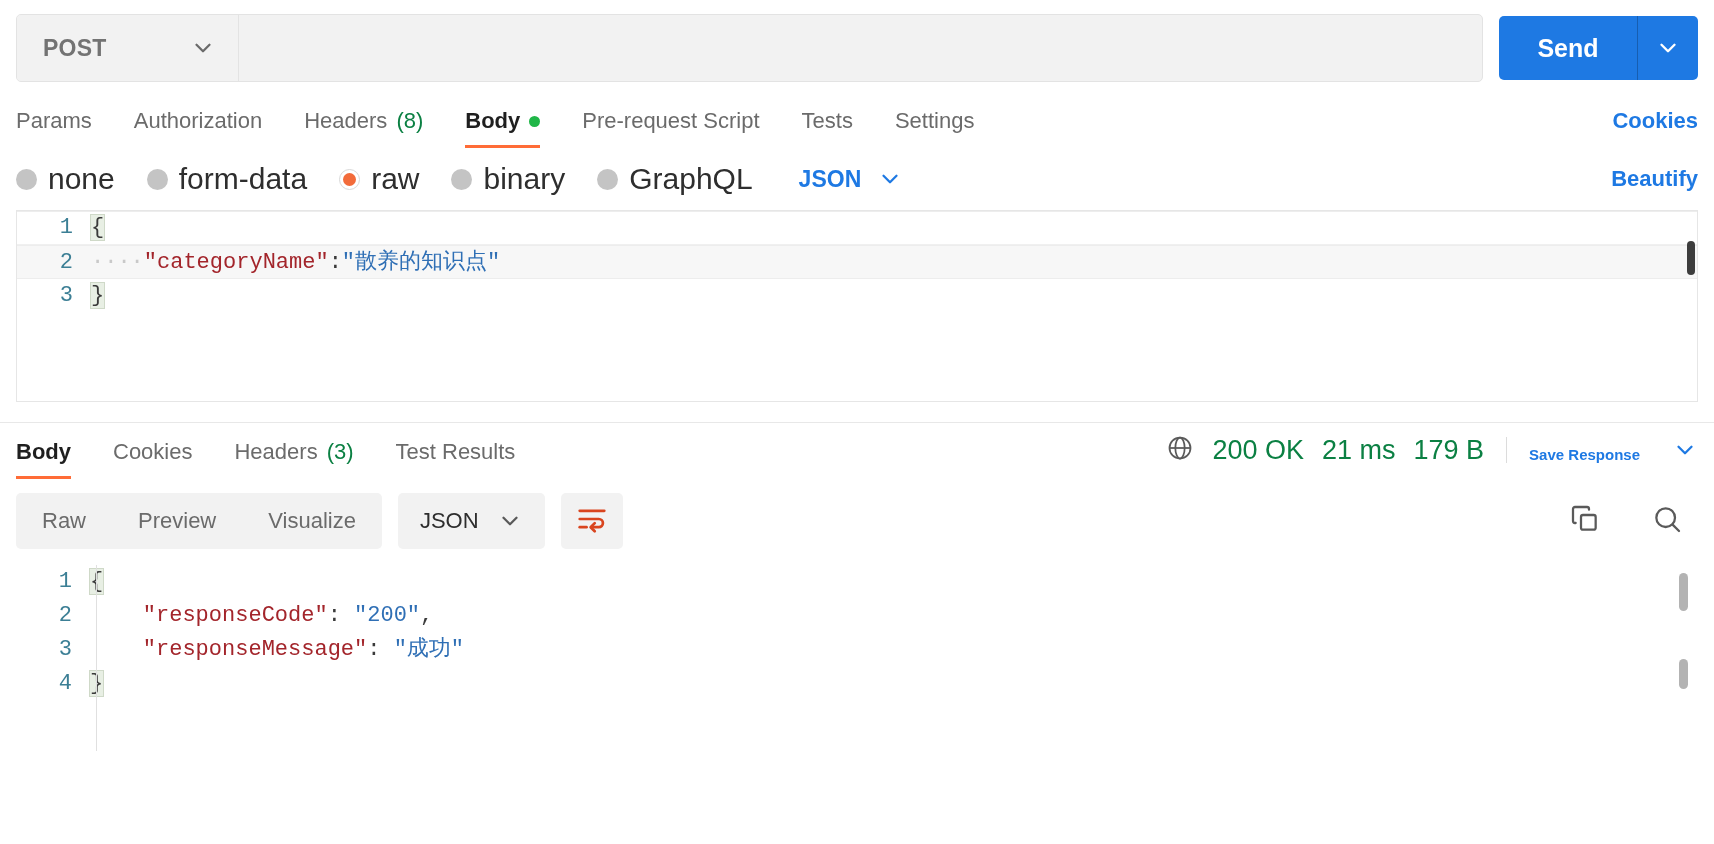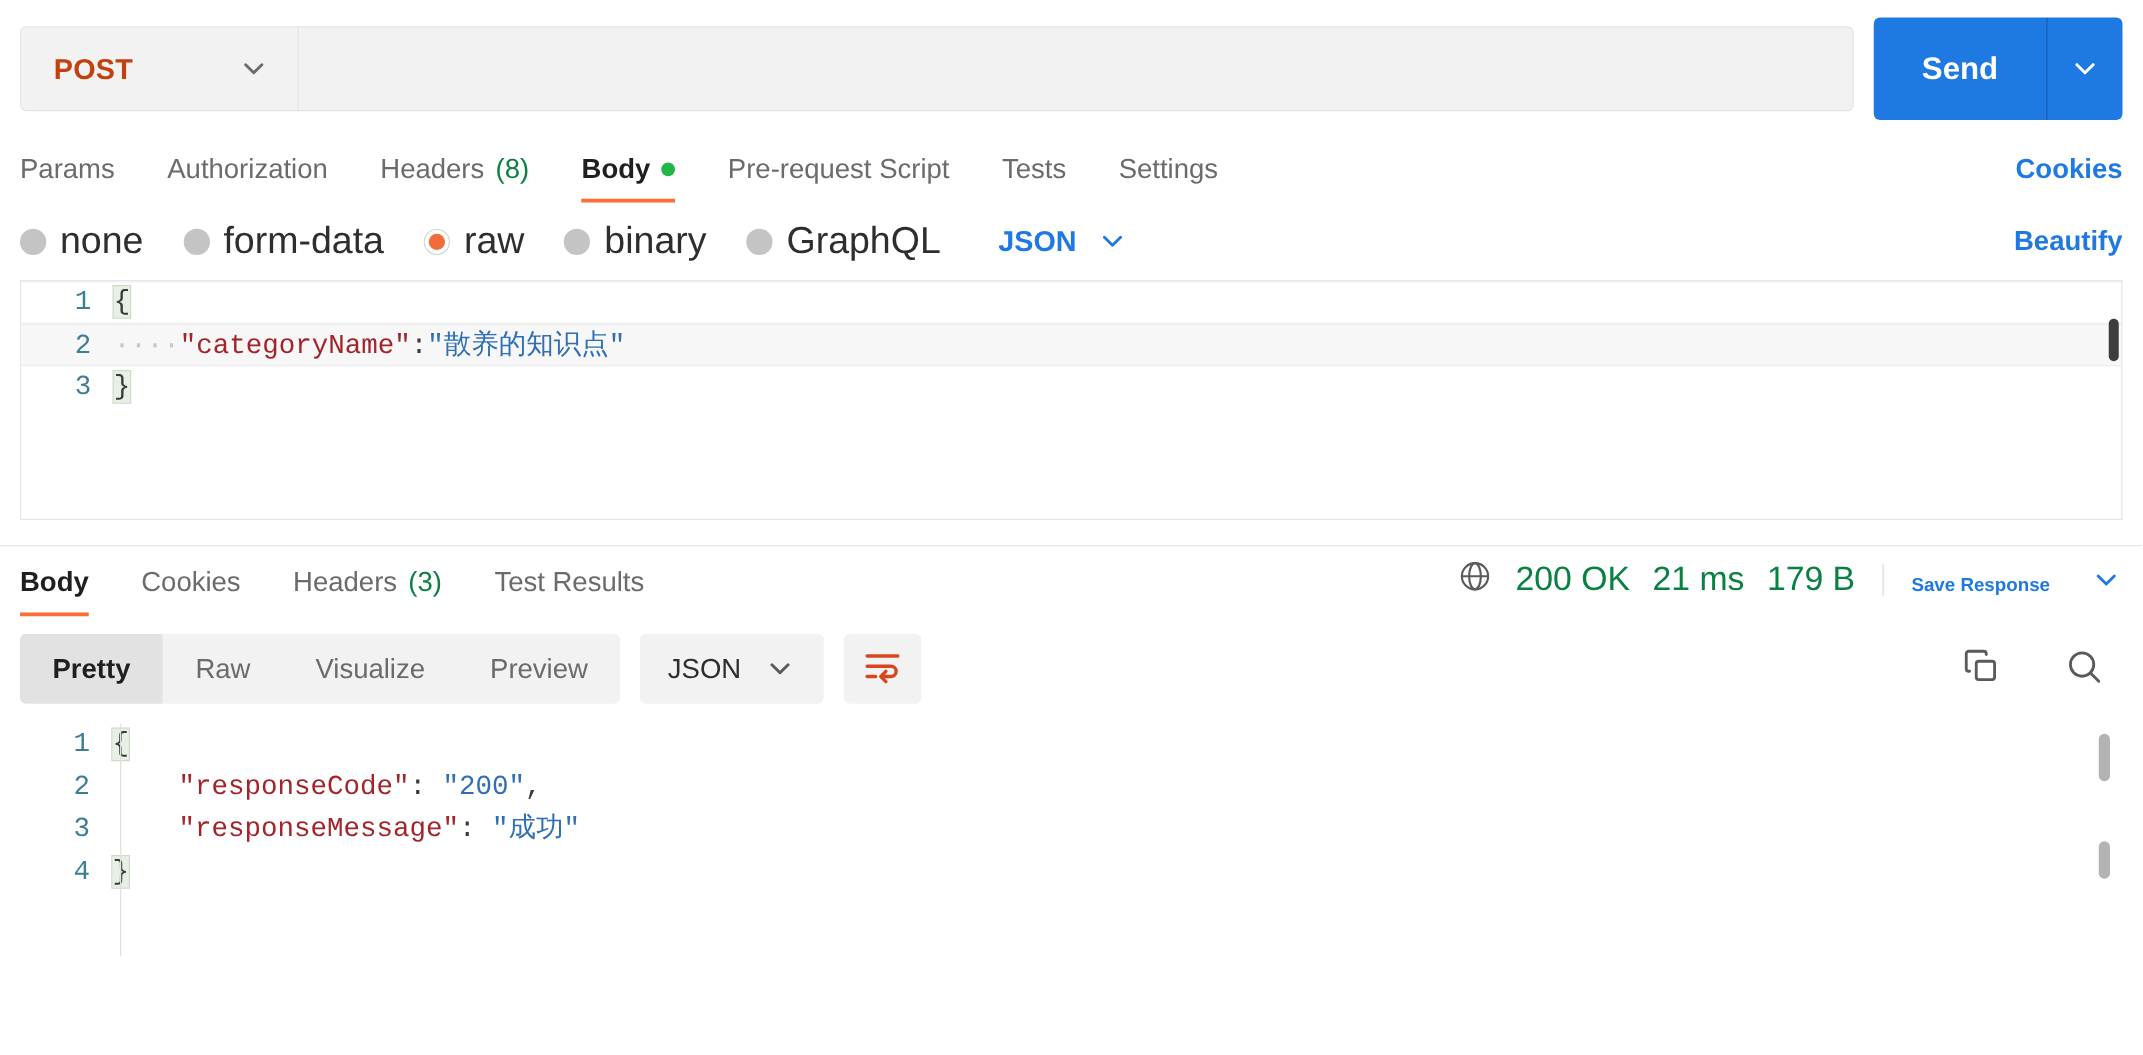--- a/index.html
+++ b/index.html
@@ -30,33 +30,33 @@
   }
   .method-select {
     width: 222px;
     display: flex; align-items: center; justify-content: space-between;
     padding: 0 22px 0 26px;
     border-right: 1px solid #e3e3e3;
     cursor: pointer;
     background: #f2f2f2;
   }
   .method-label {
-    font-size: 23px; font-weight: bold; color: #c2410c;
+    font-size: 23px; font-weight: bold; color: #737373;
     letter-spacing: 0.2px;
   }
   .url-input {
     flex: 1; display: flex; align-items: center;
     padding: 0 22px;
     font-size: 23px; color: #2e2e2e;
     background: #f2f2f2;
     overflow: hidden; white-space: nowrap;
   }
   .send-wrap {
     display: flex; align-items: stretch;
-    height: 82px;
+    height: 64px;
     border-radius: 5px;
     overflow: hidden;
     background: #1e79e3;
     flex: 0 0 auto;
   }
   .send-main {
     display: flex; align-items: center; justify-content: center;
     width: 138px;
     font-size: 25px; font-weight: bold; color: #fff;
     cursor: pointer;
@@ -431,24 +431,23 @@
         <svg width="26" height="26" viewBox="0 0 24 24" fill="none" stroke="#1e79e3" stroke-width="2.1" stroke-linecap="round" stroke-linejoin="round">
             <polyline points="6 9 12 15 18 9"></polyline>
           </svg>
       </span>
     </span>
   </div>
 </div>
 
 <div class="resp-toolbar">
   <div class="segmented">
-    <div class="seg active">Pretty</div>
     <div class="seg">Raw</div>
+    <div class="seg">Preview</div>
     <div class="seg">Visualize</div>
-    <div class="seg">Preview</div>
   </div>
 
   <div class="pill">
     <span>JSON</span>
     <span class="chev">
       <svg width="26" height="26" viewBox="0 0 24 24" fill="none" stroke="#5a5a5a" stroke-width="2.1" stroke-linecap="round" stroke-linejoin="round">
           <polyline points="6 9 12 15 18 9"></polyline>
         </svg>
     </span>
   </div>

